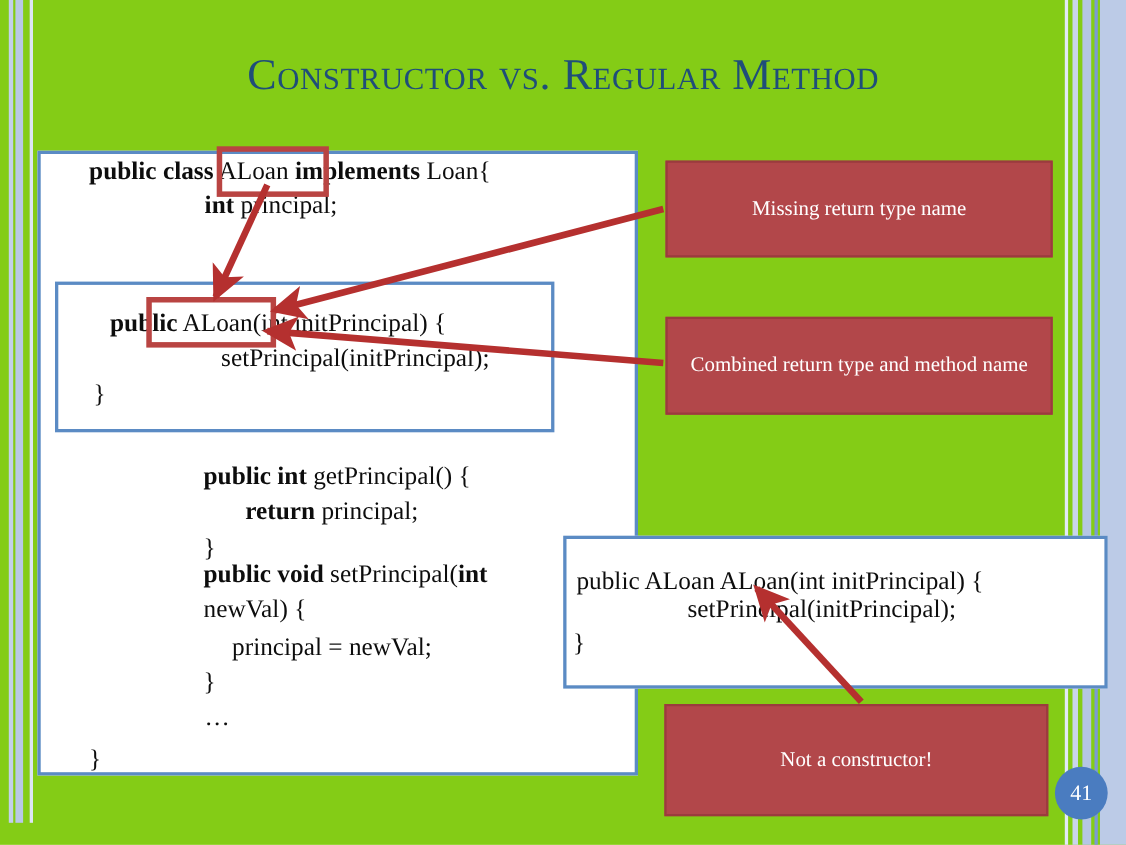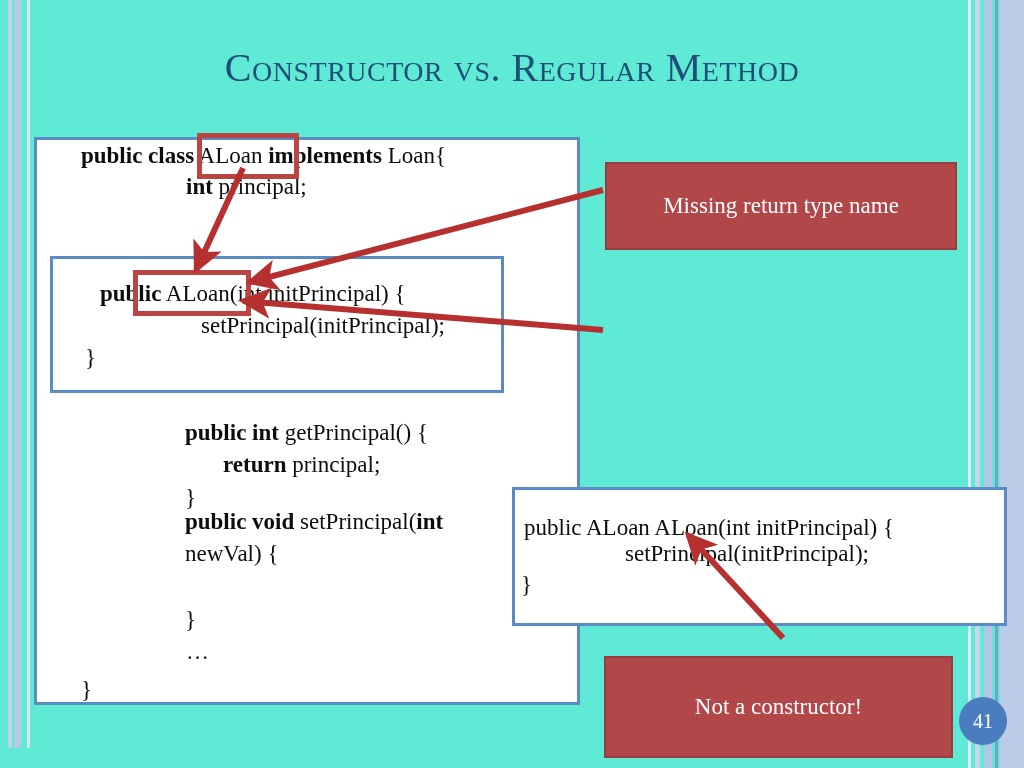--- a/index.html
+++ b/index.html
@@ -3,21 +3,21 @@
 <meta charset="utf-8">
 <style>
   html,body{margin:0;padding:0;}
   body{
     width:1024px;height:768px;
     background:#ffffff;
     font-family:"Liberation Serif", serif;
     overflow:hidden;
     position:relative;
   }
-  .slide{position:absolute;inset:0;background:#5eead4;}
+  .slide{position:absolute;inset:0;background:#84cc16;}
 
   
   .stripe{position:absolute;}
   .left-stripe-a{left:8px; top:0; width:4px;  height:748px; background:#c3d0ea;}
   .left-stripe-b{left:14px;top:0; width:7px;  height:748px; background:#b9c8e6;}
   .left-stripe-c{left:27px;top:0; width:3px;  height:748px; background:#dde5f4;}
 
   .right-stripe-1{left:975px; top:0; width:5px;  height:768px; background:#c9d5ec;}
   .right-stripe-2{left:984px; top:0; width:8px;  height:768px; background:#b5c6e4;}
   .right-stripe-3{left:995px; top:0; width:3px;  height:768px; background:#7d9bd1;}
@@ -82,29 +82,28 @@
   .hl-class{left:197px; top:133px; width:102px; height:46px;}
   .hl-ctor {left:133px; top:270px; width:118px; height:46px;}
 
   
   .callout{
     position:absolute;
     background:#b2474a;
     border:2px solid #9b3b3e;
     color:#ffffff;
     font-family:"Liberation Serif", serif;
-    font-size:23px;
+    font-size:19px;
     display:flex;
     align-items:center;
     justify-content:center;
     text-align:center;
     line-height:1.3;
     box-sizing:border-box;
     padding:4px 10px;
-    margin-top:16px;
   }
   .callout-1{left:605px; top:146px; width:352px; height:88px;}
   .callout-2{left:605px; top:288px; width:352px; height:89px;}
   .callout-3{left:604px; top:640px; width:349px; height:102px;}
 
   
   .result-box{
     position:absolute; left:512px; top:487px;
     width:495px; height:139px;
     border:3px solid #5b8bc4;
@@ -158,28 +157,30 @@
   <div class="code-text cl-1"><b>public class</b> ALoan <b>implements</b> Loan{</div>
   <div class="code-text cl-2"><b>int</b> principal;</div>
   <div class="code-text cl-3"><b>public</b> ALoan(int initPrincipal) {</div>
   <div class="code-text cl-4">setPrincipal(initPrincipal);</div>
   <div class="code-text cl-5">}</div>
   <div class="code-text cl-6"><b>public int</b> getPrincipal() {</div>
   <div class="code-text cl-7"><b>return</b> principal;</div>
   <div class="code-text cl-8">}</div>
   <div class="code-text cl-9"><b>public void</b> setPrincipal(<b>int</b></div>
   <div class="code-text cl-10">newVal) {</div>
+  <div class="code-text cl-11">principal = newVal;</div>
   <div class="code-text cl-12">}</div>
   <div class="code-text cl-13">…</div>
   <div class="code-text cl-14">}</div>
 
   <div class="hl hl-class"></div>
   <div class="hl hl-ctor"></div>
 
   <div class="callout callout-1">Missing return type name</div>
+  <div class="callout callout-2">Combined return type and method name</div>
   <div class="callout callout-3">Not a constructor!</div>
 
   <div class="result-box"></div>
   <div class="rb-text rb-1">public ALoan ALoan(int initPrincipal) {</div>
   <div class="rb-text rb-2">setPrincipal(initPrincipal);</div>
   <div class="rb-text rb-3">}</div>
 
   <svg class="arrows" width="1024" height="768" viewBox="0 0 1024 768">
     <defs>
       <marker id="ah" markerWidth="6" markerHeight="6" refX="4.6" refY="3" orient="auto" markerUnits="strokeWidth">

